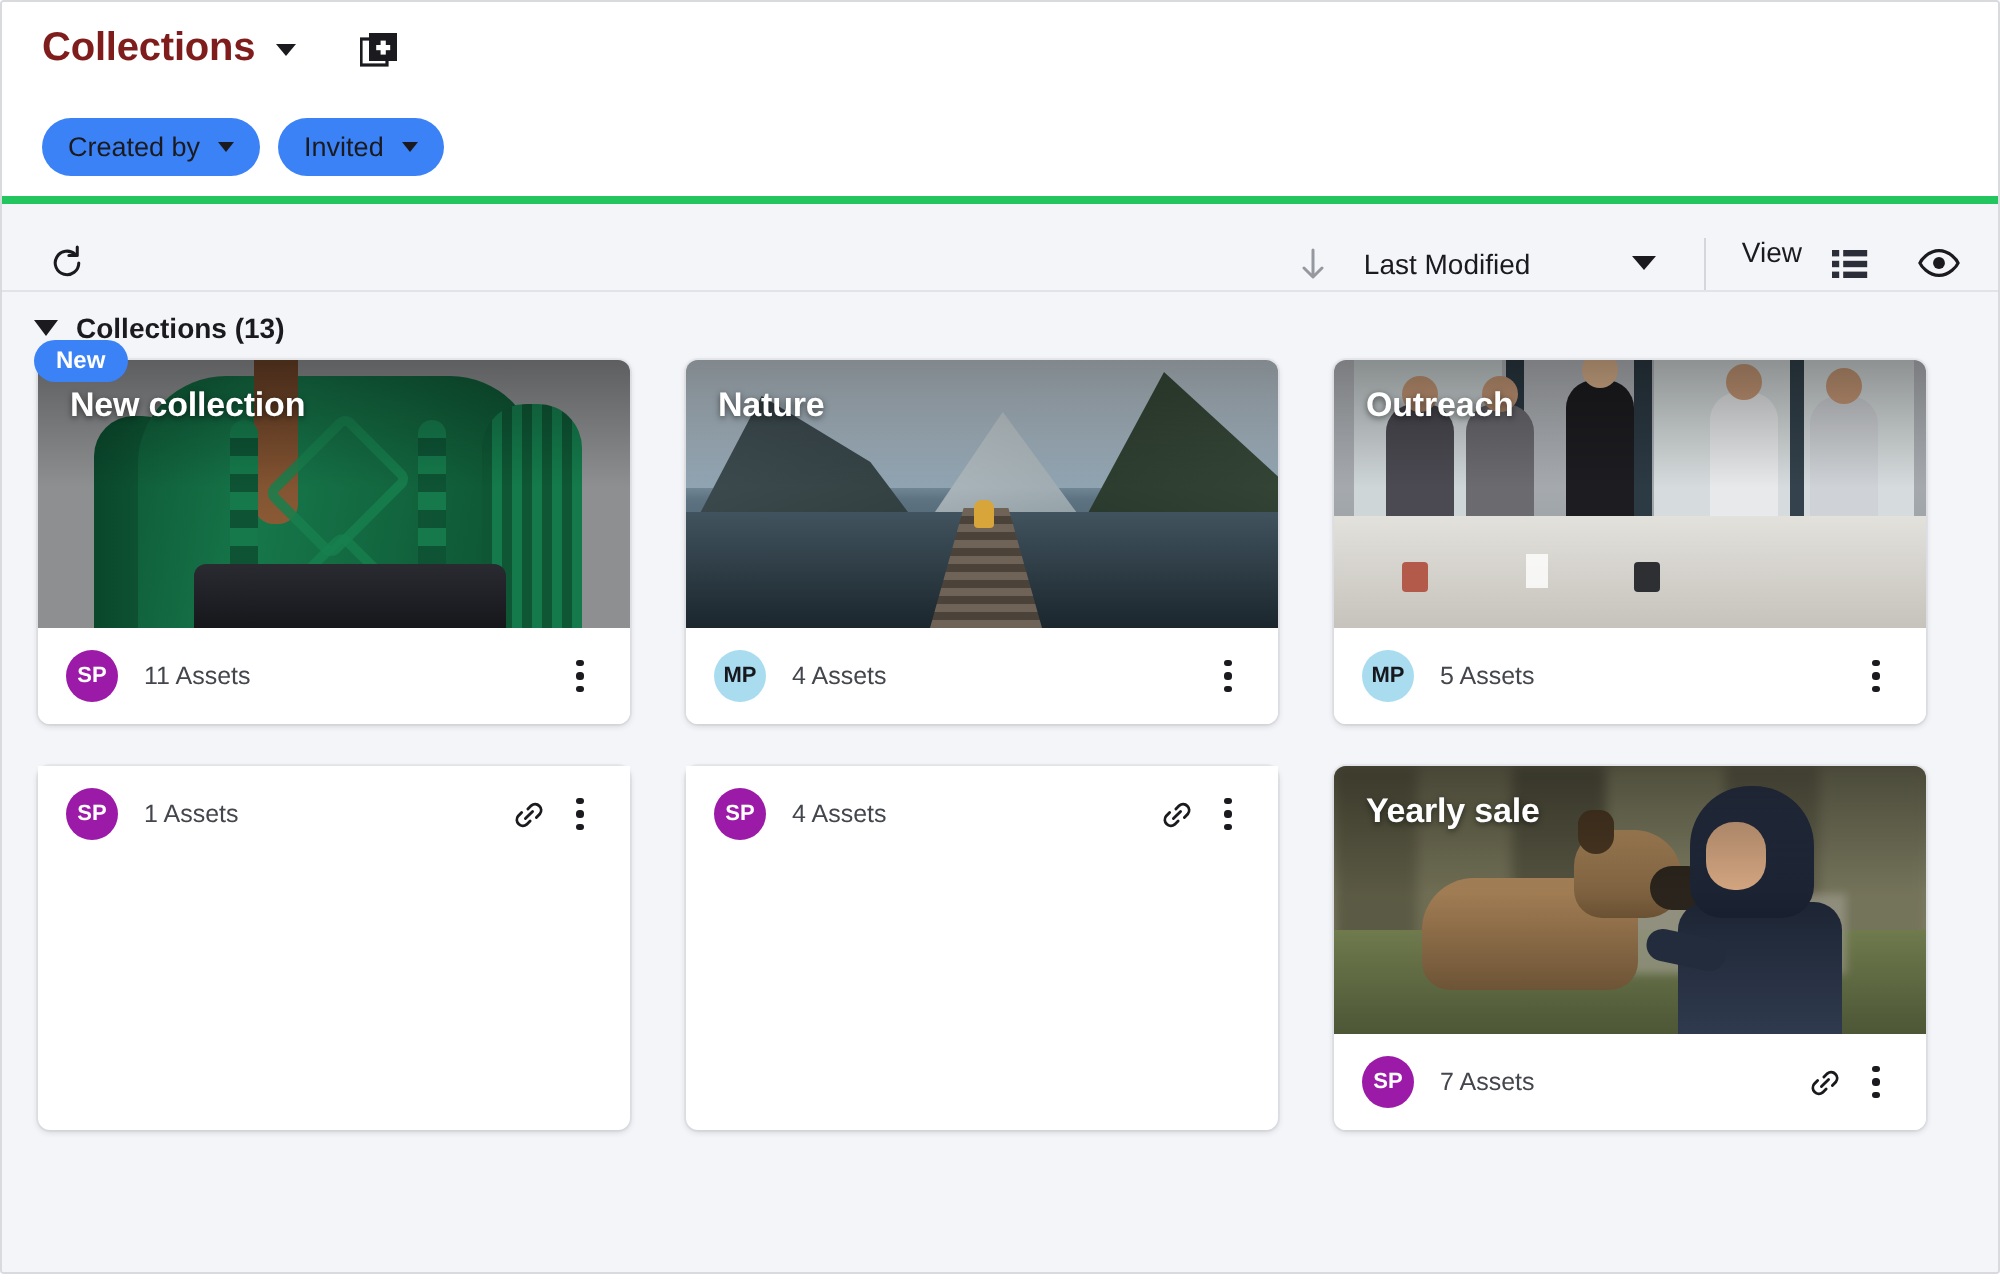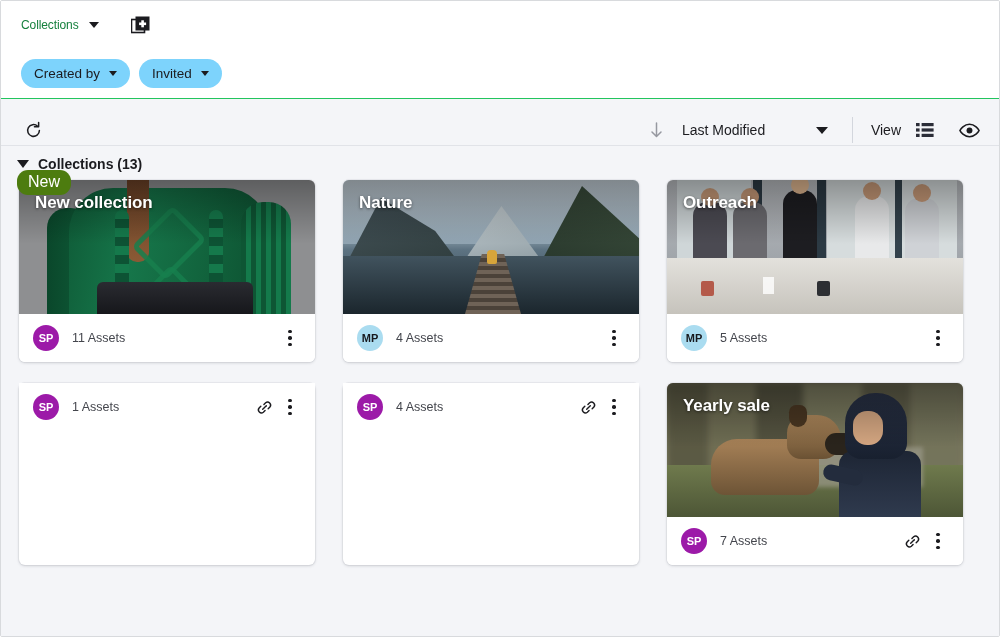--- a/index.html
+++ b/index.html
@@ -33,23 +33,23 @@
     padding: 0 20px;
     background: #ffffff;
   }
   .title-group {
     display: flex;
     align-items: center;
     gap: 10px;
     cursor: pointer;
   }
   .page-title {
-    font-size: 12px;
-    font-weight: normal;
-    color: #15803d;
+    font-size: 20px;
+    font-weight: bold;
+    color: #7f1d1d;
     letter-spacing: -0.1px;
   }
   .caret-down {
     width: 0; height: 0;
     border-left: 5px solid transparent;
     border-right: 5px solid transparent;
     border-top: 6px solid #1b1b1f;
   }
   .new-collection-btn {
     margin-left: 29px;
@@ -67,42 +67,42 @@
     gap: 9px;
     padding: 0 20px;
     background: #ffffff;
   }
   .chip {
     height: 29px;
     display: inline-flex;
     align-items: center;
     gap: 9px;
     padding: 0 13px;
-    background: #7dd3fc;
+    background: #3b82f6;
     border-radius: 15px;
     font-size: 13.5px;
     color: #1b1b1f;
     cursor: pointer;
     white-space: nowrap;
   }
   .chip .caret-down {
     border-left-width: 4px;
     border-right-width: 4px;
     border-top-width: 5px;
     border-top-color: #1b1b1f;
   }
 
   
   .toolbar {
     height: 48px;
     flex: 0 0 48px;
     display: flex;
     align-items: center;
     background: #f4f5f8;
-    border-top: 1px solid #22c55e;
+    border-top: 4px solid #22c55e;
     border-bottom: 1px solid #e1e3e8;
     padding: 16px 16px 0 18px;
   }
   .refresh-btn {
     width: 28px; height: 28px;
     display: flex; align-items: center; justify-content: center;
     cursor: pointer;
   }
   .toolbar-spacer { flex: 1 1 auto; }
   .sort-group {
@@ -138,21 +138,21 @@
   .view-label {
     font-size: 14px;
     color: #1b1b1f;
     margin-right: 10px;
   }
   .icon-btn {
     width: 28px; height: 28px;
     display: flex; align-items: center; justify-content: center;
     cursor: pointer;
   }
-  .view-group { display: flex; align-items: center; }
+  .view-group { display: flex; }
   .eye-btn { margin-left: 16px; }
 
   
   .content {
     flex: 1 1 auto;
     background: #f4f5f8;
     padding: 10px 18px 0 10px;
     overflow: hidden;
   }
   .section-head {
@@ -211,24 +211,24 @@
     inset: 0 0 auto 0;
     height: 64px;
     background: linear-gradient(to bottom, rgba(0,0,0,.34), rgba(0,0,0,0));
     z-index: 2;
   }
   .badge-new {
     position: absolute;
     left: -2px;
     top: -10px;
     z-index: 6;
-    background: #4d7c0f;
+    background: #3b82f6;
     color: #ffffff;
-    font-size: 16px;
-    font-weight: normal;
+    font-size: 12px;
+    font-weight: bold;
     padding: 3px 11px 4px;
     border-radius: 11px;
   }
 
   .card-footer {
     height: 48px;
     display: flex;
     align-items: center;
     padding: 0 12px 0 14px;
     border-radius: 0 0 6px 6px;

